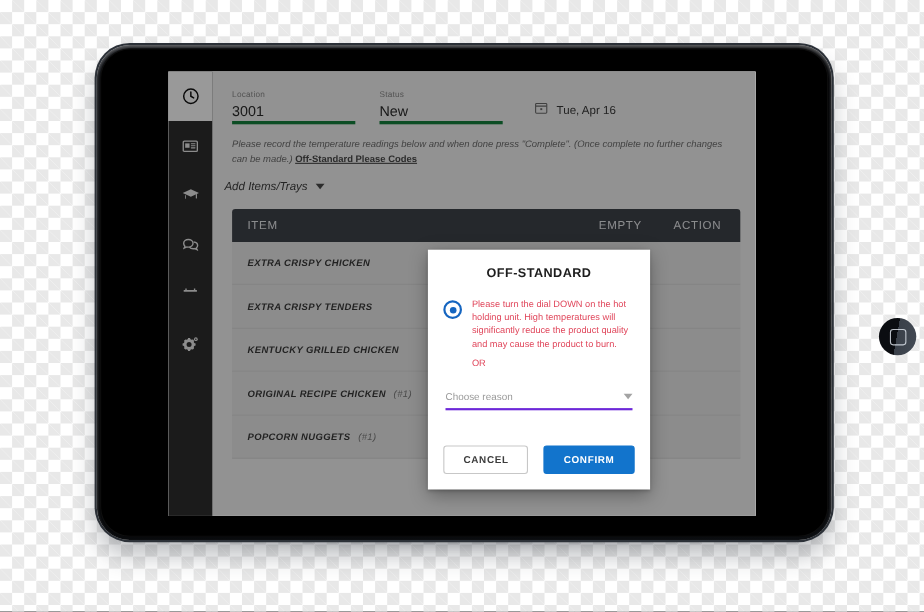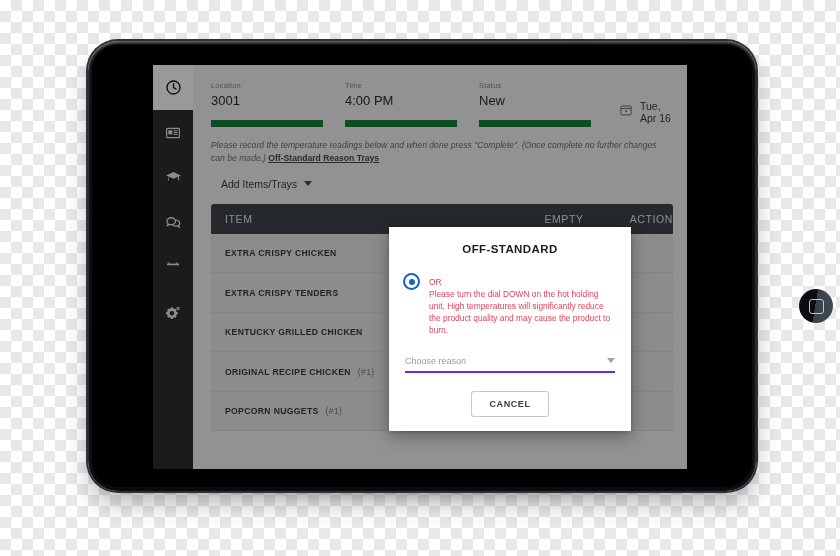--- a/index.html
+++ b/index.html
@@ -75,76 +75,76 @@
   
   #main{flex:1;background:#f3f3f3;position:relative;overflow:hidden;}
 
   #meta-row{display:flex;align-items:flex-end;padding:16px 14px 0 18px;gap:0;}
   .field{flex:0 0 auto;margin-right:22px;}
   .field.loc{width:112px;}
   .field.time{width:112px;}
   .field.status{width:112px;}
   .field-label{font-size:7.5px;color:#8b8b8b;letter-spacing:.2px;margin-bottom:3px;}
   .field-value{
-    font-size:13px;color:#2b2b2b;padding-bottom:12px;border-bottom:7px solid #15803d;
+    font-size:13px;color:#2b2b2b;padding-bottom:2px;border-bottom:3px solid #15803d;
   }
   #date-block{display:flex;align-items:center;gap:7px;margin-left:6px;padding-bottom:3px;}
   #date-text{font-size:10.5px;color:#3a3a3a;}
 
   #instructions{
     padding:12px 22px 0 18px;font-size:8.6px;line-height:1.5;color:#6f6f6f;
     font-style:italic;
   }
   #instructions .link{
     color:#4a4a4a;font-style:normal;font-weight:bold;text-decoration:underline;
   }
 
   #additems{
-    margin:13px 0 0 28px;display:inline-flex;align-items:center;gap:7px;
-    font-size:10.5px;color:#3f3f3f;
+    margin:13px 0 0 11px;display:inline-flex;align-items:center;gap:7px;
+    font-size:10.5px;color:#3f3f3f;font-style:italic;
   }
   #additems .caret{
     width:0;height:0;border-left:4px solid transparent;border-right:4px solid transparent;
     border-top:5px solid #4a4a4a;
   }
 
   
   #table{margin:12px 14px 0 18px;}
   #thead{
     display:flex;background:#3f434a;border-radius:3px 3px 0 0;height:30px;align-items:center;
   }
   #thead .th{
     font-size:10.5px;color:#e7e9ec;letter-spacing:.6px;
   }
   .c-item{flex:1;padding-left:14px;}
   .c-temp{width:110px;text-align:center;}
   .c-empty{width:62px;text-align:center;}
-  .c-action{width:78px;text-align:right;}
+  .c-action{width:78px;text-align:center;}
 
   .trow{
     display:flex;align-items:center;height:38.5px;background:#e9e9e9;
     border-bottom:1px solid #dcdcdc;
   }
   .trow .c-item{
     font-size:8.6px;color:#3a3a3a;font-weight:bold;letter-spacing:.35px;
-    white-space:nowrap;overflow:hidden;display:flex;align-items:baseline;gap:7px;
+    white-space:nowrap;overflow:hidden;display:flex;align-items:baseline;gap:7px;font-style:italic;
   }
   .trow .c-item .qty{font-weight:normal;color:#7d7d7d;}
   .temp-input{
     width:78px;height:19px;margin:0 auto;border:1px solid #b9b9b9;background:#eeeeee;
     border-radius:2px;
   }
   .chk{
     width:14px;height:14px;margin:0 auto;border:1.6px solid #6d6d6d;background:transparent;
     border-radius:1px;
   }
 
   
   #dialog{
-    position:absolute;left:236px;top:162px;width:242px;
+    position:absolute;left:236px;top:162px;width:202px;
     background:#ffffff;z-index:60;
     box-shadow:0 5px 16px rgba(0,0,0,.34), 0 1px 3px rgba(0,0,0,.22);
     padding:16px 0 14px 0;
   }
   #dialog-title{
     text-align:center;font-size:11.5px;font-weight:bold;color:#1d1d1d;letter-spacing:.4px;
     margin-bottom:16px;
   }
   #dialog-body{display:flex;padding:0 16px 0 14px;gap:9px;}
   #radio{
@@ -163,21 +163,21 @@
     margin:19px 16px 0 16px;display:flex;align-items:center;justify-content:space-between;
     border-bottom:2px solid #6d28d9;padding-bottom:5px;
   }
   #reason-placeholder{font-size:9px;color:#9a9a9a;}
   #reason-caret{
     width:0;height:0;border-left:4px solid transparent;border-right:4px solid transparent;
     border-top:5px solid #a3a3a3;
   }
 
   #dialog-actions{
-    display:flex;justify-content:center;gap:14px;margin-top:18px;
+    display:flex;justify-content:center;gap:14px;margin-top:32px;
   }
   .btn{
     font-size:9px;font-weight:bold;letter-spacing:.6px;padding:7px 17px;border-radius:3px;
     cursor:pointer;
   }
   #cancel-button{background:#fff;color:#3c3c3c;border:1px solid #c7c7c7;}
   #confirm-button{background:#1274cc;color:#fff;border:1px solid #1274cc;}
 </style>
 </head>
 <body>
@@ -252,43 +252,39 @@
           </span>
         </div>
       </div>
 
       <div id="main">
 
         <div id="meta-row">
           <div class="field loc">
             <div class="field-label">Location</div>
             <div class="field-value">3001</div>
-          </div>
-          <div class="field time">
-            <div class="field-label">Time</div>
-            <div class="field-value">4:00 PM</div>
           </div>
           <div class="field status">
             <div class="field-label">Status</div>
             <div class="field-value">New</div>
           </div>
           <div id="date-block">
             <span>
               <svg width="14" height="14" viewBox="0 0 24 24" fill="none" stroke="#6c6c6c" stroke-width="1.7">
                 <rect x="3.3" y="5.2" width="17.4" height="15.2" rx="1.4"></rect>
                 <path d="M3.3 9.4h17.4" stroke-width="1.7"></path>
                 <rect x="10.6" y="12.6" width="3" height="3" fill="#6c6c6c" stroke="none"></rect>
               </svg>
             </span>
             <span id="date-text">Tue, Apr 16</span>
           </div>
         </div>
 
         <div id="instructions">
-          <span>Please record the temperature readings below and when done press "Complete". (Once complete no further changes can be made.) </span><a class="link" href="#">Off-Standard Reason Trays</a>
+          <span>Please record the temperature readings below and when done press "Complete". (Once complete no further changes can be made.) </span><a class="link" href="#">Off-Standard Please Codes</a>
         </div>
 
         <div id="additems">
           <span>Add Items/Trays</span>
           <span class="caret"></span>
         </div>
 
         <div id="table">
           <div id="thead">
             <div class="th c-item">ITEM</div>
@@ -362,28 +358,29 @@
             </div>
         </div>
 
       </div>
 
       <div id="dialog">
         <div id="dialog-title">OFF-STANDARD</div>
         <div id="dialog-body">
           <div id="radio"></div>
           <div>
+            <div class="dlg-text">Please turn the dial DOWN on the hot holding unit. High temperatures will significantly reduce the product quality and may cause the product to burn.</div>
             <div class="dlg-text or">OR</div>
-            <div class="dlg-text">Please turn the dial DOWN on the hot holding unit. High temperatures will significantly reduce the product quality and may cause the product to burn.</div>
           </div>
         </div>
         <div id="reason-select">
           <span id="reason-placeholder">Choose reason</span>
           <span id="reason-caret"></span>
         </div>
         <div id="dialog-actions">
           <div class="btn" id="cancel-button">CANCEL</div>
+          <div class="btn" id="confirm-button">CONFIRM</div>
         </div>
       </div>
 
     </div>
   </div>
 </div>
 
 </body></html>

